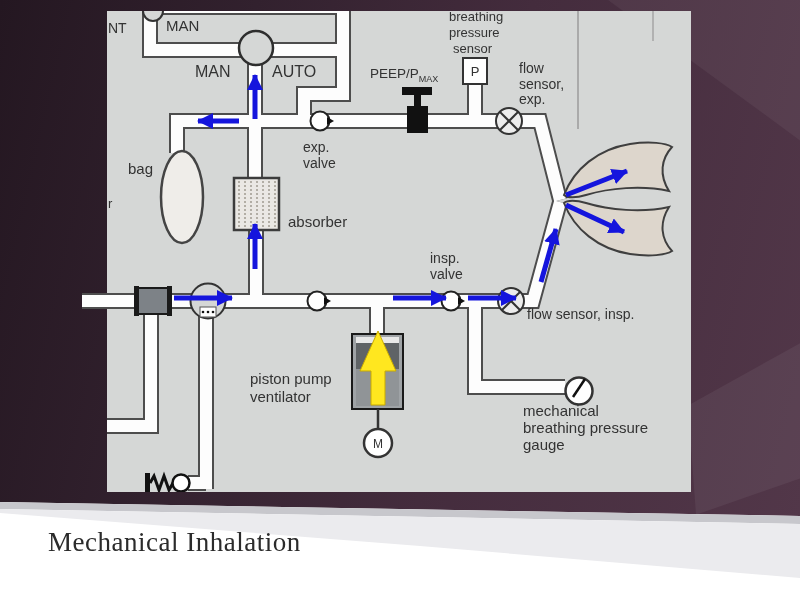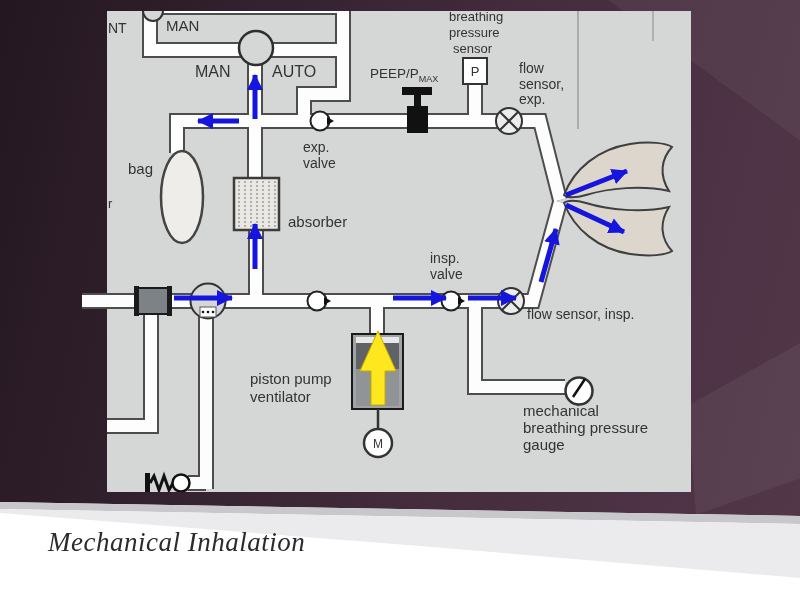--- a/index.html
+++ b/index.html
@@ -12,21 +12,21 @@
     background:rgba(255,255,255,0.05);
     clip-path:polygon(76% 0,100% 0,100% 27%);}
   .facet-br{position:absolute;left:0;top:0;width:800px;height:520px;
     background:rgba(255,255,255,0.055);
     clip-path:polygon(86% 78%,100% 66%,100% 92%,87% 99%);}
   .band-silver{position:absolute;left:0;top:0;width:800px;height:530px;background:#c7c7cc;
     clip-path:polygon(0 502px,800px 516px,800px 524px,0 509px);}
   .wedge-gray{position:absolute;left:0;top:0;width:800px;height:600px;background:#ebebee;
     clip-path:polygon(0 509px,800px 524px,800px 578px,420px 546px,0 513px);}
   .slide-title{position:absolute;left:48px;top:527px;
-    font-family:"Liberation Serif",serif;font-style:italic;font-size:27px;color:#2b2b2b;
+    font-family:"Liberation Serif",serif;font-size:27px;color:#2b2b2b;
     letter-spacing:0.5px;text-align:right;}
   svg{position:absolute;overflow:hidden;}
   text{fill:#333333;font-family:"Liberation Sans",sans-serif;}
 </style>
 </head>
 <body>
 
 <div class="slide">
   <div class="bg-purple"></div>
   <div class="facet-tr"></div>

